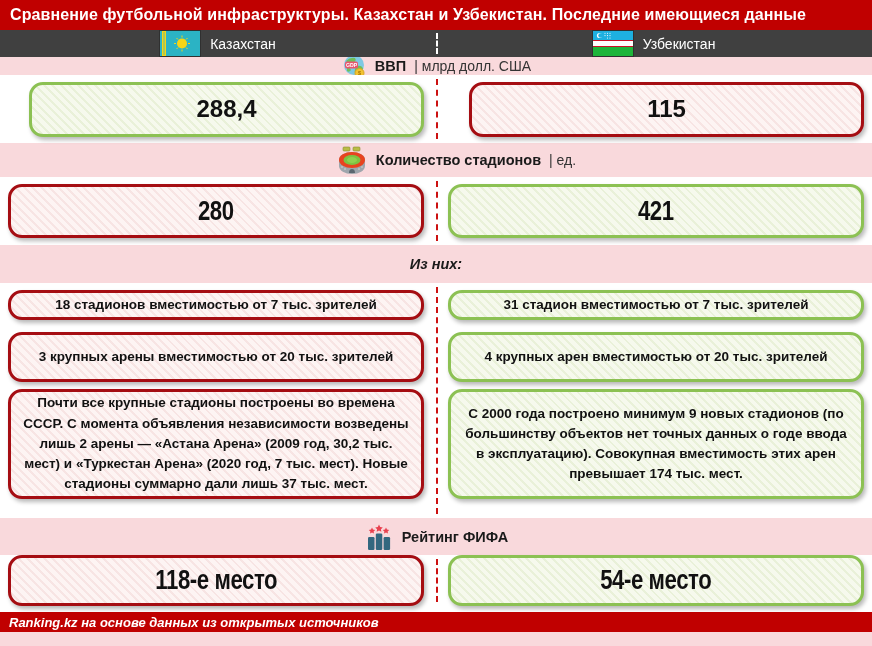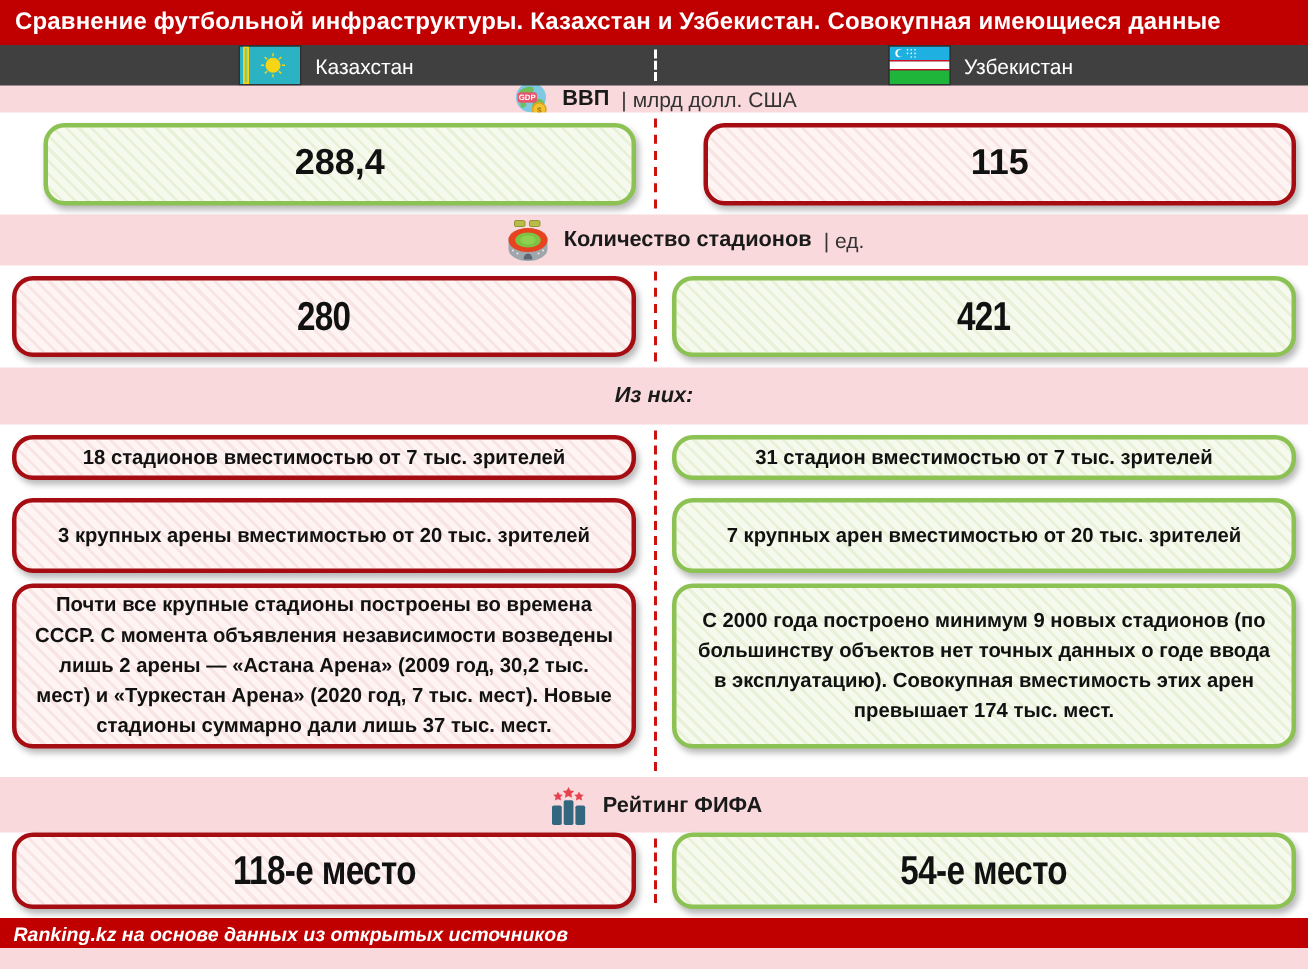--- a/index.html
+++ b/index.html
@@ -63,21 +63,21 @@
   .footer .src{color:#fff;font-size:13px;font-weight:bold;font-style:italic;}
 
   .icon-wrap{display:flex;align-items:center;}
 </style>
 </head>
 <body>
 
 <div class="canvas">
 
   <div class="title-bar">
-    <span class="title">Сравнение футбольной инфраструктуры. Казахстан и Узбекистан. Совокупная имеющиеся данные</span>
+    <span class="title">Сравнение футбольной инфраструктуры. Казахстан и Узбекистан. Последние имеющиеся данные</span>
   </div>
 
   <div class="flags-bar">
     <div class="half">
       <svg class="flag" viewBox="0 0 40 25">
         <rect width="40" height="25" fill="#2BB3C4"></rect>
         <rect x="2" y="0" width="4" height="25" fill="#F6D516"></rect>
         <rect x="3.2" y="1" width="1.6" height="23" fill="#2BB3C4" opacity=".45"></rect>
         <circle cx="22" cy="12.5" r="5" fill="#F6D516"></circle>
         <g stroke="#F6D516" stroke-width="1">
@@ -200,21 +200,21 @@
       <div class="statbox red row3">
         <span class="detail-text">Почти все крупные стадионы построены во времена СССР. С момента объявления независимости возведены лишь 2 арены — «Астана Арена» (2009 год, 30,2 тыс. мест) и «Туркестан Арена» (2020 год, 7 тыс. мест). Новые стадионы суммарно дали лишь 37 тыс. мест.</span>
       </div>
     </div>
     <div class="center-divider"></div>
     <div class="col right">
       <div class="statbox green row1">
         <span class="detail-text">31 стадион вместимостью от 7 тыс. зрителей</span>
       </div>
       <div class="statbox green row2">
-        <span class="detail-text">7 крупных арен вместимостью от 20 тыс. зрителей</span>
+        <span class="detail-text">4 крупных арен вместимостью от 20 тыс. зрителей</span>
       </div>
       <div class="statbox green row3">
         <span class="detail-text">С 2000 года построено минимум 9 новых стадионов (по большинству объектов нет точных данных о годе ввода в эксплуатацию). Совокупная вместимость этих арен превышает 174 тыс. мест.</span>
       </div>
     </div>
   </div>
 
   <div class="band band-fifa">
     <span class="icon-wrap">
       <svg width="30" height="28" viewBox="0 0 30 28">

